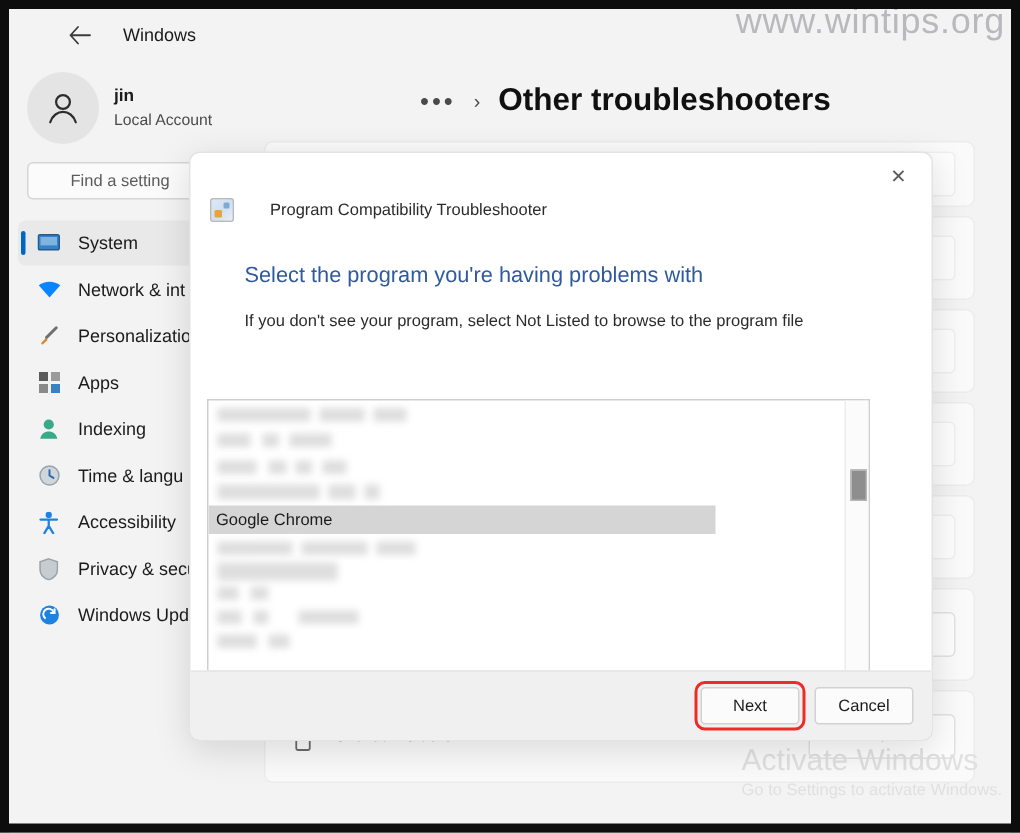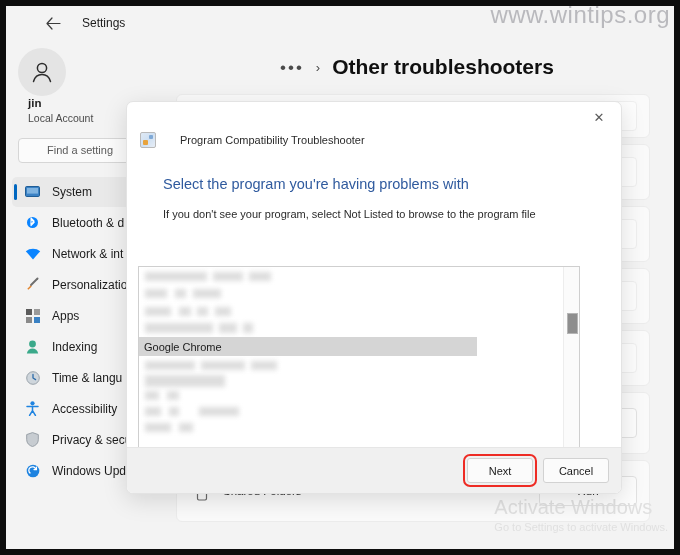--- a/index.html
+++ b/index.html
@@ -47,21 +47,21 @@
     font-size:24px; color:#b9b9bd; letter-spacing:0.5px;
     font-family:"Liberation Sans", sans-serif;
     z-index:40; pointer-events:none;
   }
 
   
   .sidebar {
     position:absolute; left:0; top:34px; width:154px; bottom:0;
     background:#f3f3f3;
   }
-  .profile { display:flex; align-items:flex-start; padding:8px 0 0 12px;flex-direction:column; }
+  .profile { display:flex; align-items:center; padding:8px 0 0 12px; }
   .avatar {
     width:48px; height:48px; border-radius:50%;
     background:#e4e4e4;
     display:flex; align-items:center; justify-content:center;
   }
   .avatar svg { display:block; }
   .profile-text { margin-left:10px; line-height:1.25; }
   .profile-name { font-size:11.5px; font-weight:bold; color:#1b1b1b; }
   .profile-sub  { font-size:10.5px; color:#4a4a4a; margin-top:2px;}
 
@@ -218,21 +218,21 @@
 <div id="app">
 
   <div class="settings-win">
 
     <div class="titlebar">
       <div class="back-btn">
         <svg width="15" height="13" viewBox="0 0 15 13">
           <path d="M6 1 L1 6.5 L6 12 M1 6.5 H14" fill="none" stroke="#3b3b3b" stroke-width="1.2" stroke-linecap="round" stroke-linejoin="round"></path>
         </svg>
       </div>
-      <div class="app-title">Settings</div>
+      <div class="app-title">Windows</div>
     </div>
 
     <div class="sidebar">
 
       <div class="profile">
         <div class="avatar">
           <svg width="28" height="28" viewBox="0 0 28 28">
             <circle cx="14" cy="10" r="4.6" fill="none" stroke="#2d2d2d" stroke-width="1.5"></circle>
             <path d="M5.5 23.5c1.4-4.6 5-6.9 8.5-6.9s7.1 2.3 8.5 6.9" fill="none" stroke="#2d2d2d" stroke-width="1.5" stroke-linecap="round"></path>
           </svg>
@@ -254,29 +254,20 @@
         <div class="navitem active">
           <span class="nav-ico">
             <svg width="15" height="12" viewBox="0 0 15 12">
                 <rect x="0.5" y="0.5" width="14" height="10" rx="1.2" fill="#3a81c4" stroke="#1f5d96"></rect>
                 <rect x="2" y="2" width="11" height="5.6" fill="#7fb3e0"></rect>
               </svg>
           </span>
           <span class="nav-label">System</span>
         </div>
 
-        <div class="navitem">
-          <span class="nav-ico">
-            <svg width="11" height="15" viewBox="0 0 11 15">
-                <circle cx="5.5" cy="7.5" r="5.5" fill="#0a84ff"></circle>
-                <path d="M4 4.4l3.2 3L4 10.6V3l3.2 3.2L4 9.4" fill="none" stroke="#fff" stroke-width="1.1" stroke-linejoin="round"></path>
-              </svg>
-          </span>
-          <span class="nav-label">Bluetooth &amp; d</span>
-        </div>
 
         <div class="navitem">
           <span class="nav-ico">
             <svg width="16" height="12" viewBox="0 0 16 12">
                 <path d="M0.8 3.2A12 12 0 0115.2 3.2L8 11.4z" fill="#0a84ff"></path>
               </svg>
           </span>
           <span class="nav-label">Network &amp; int</span>
         </div>
 

